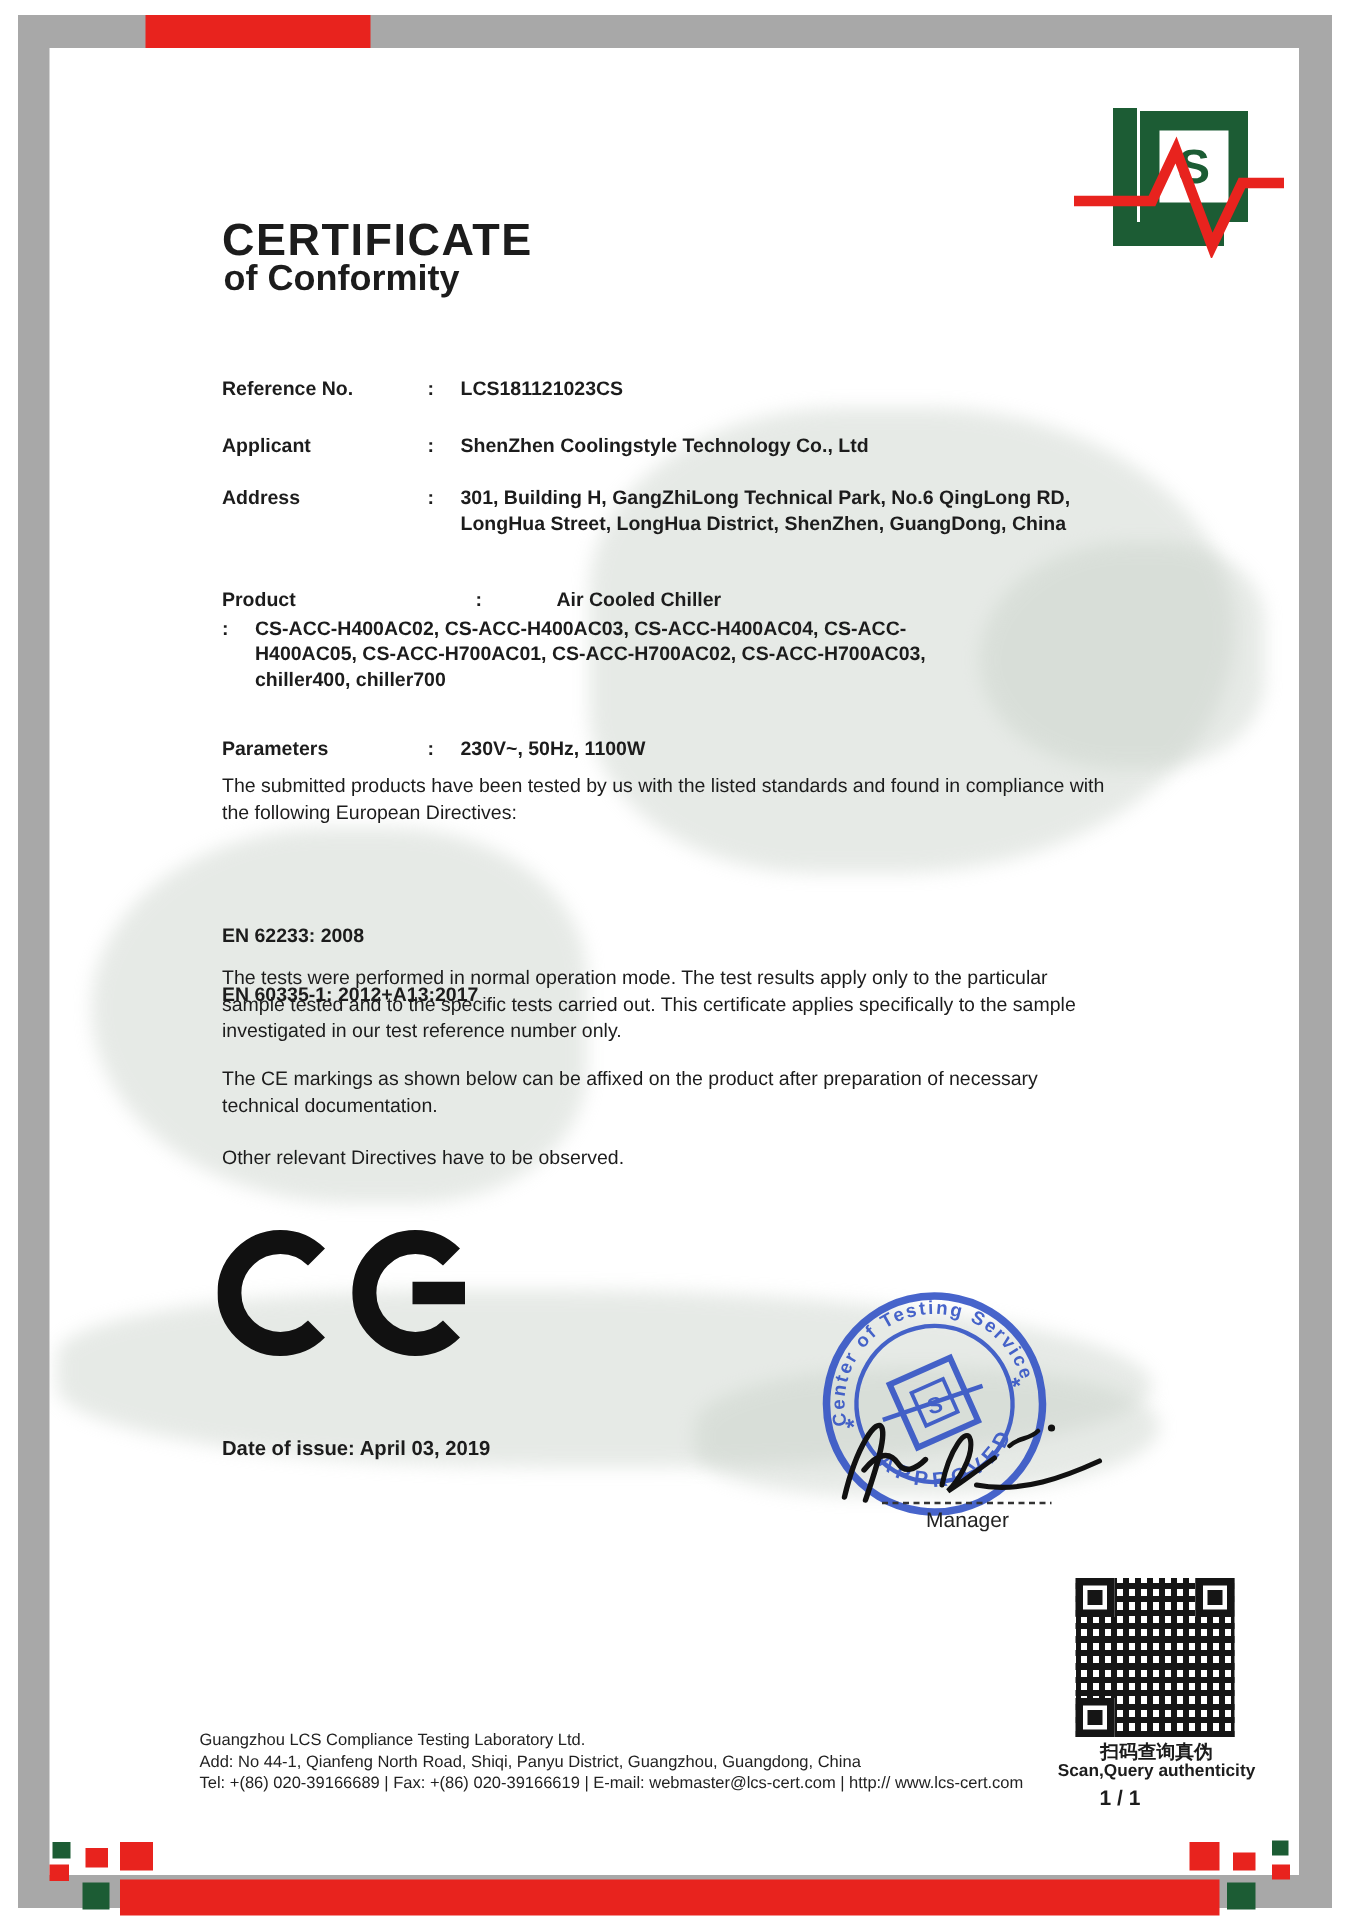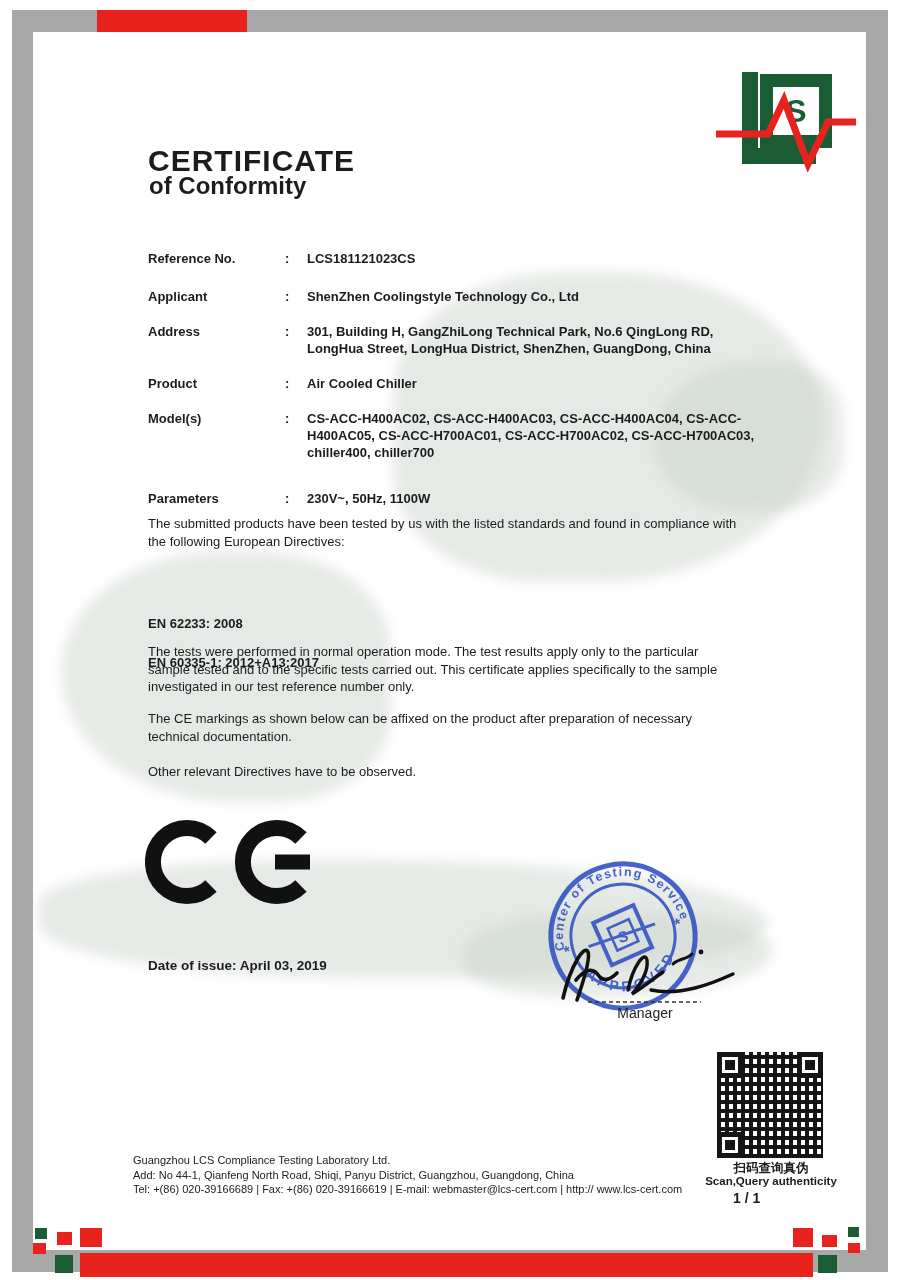--- a/index.html
+++ b/index.html
@@ -93,27 +93,26 @@
       <div class="frow" style="top:256px;">
         <span class="fl">Applicant</span>
         <span class="fc">:</span>
         <span class="fv">ShenZhen Coolingstyle Technology Co., Ltd</span>
       </div>
       <div class="frow" style="top:291px;">
         <span class="fl">Address</span>
         <span class="fc">:</span>
         <span class="fv">301, Building H, GangZhiLong Technical Park, No.6 QingLong RD, LongHua Street, LongHua District, ShenZhen, GuangDong, China</span>
       </div>
-      <div class="frow" style="top:343px;">
+      <div class="frow" style="top:359px;gap:32px;">
         <span class="fl">Product</span>
         <span class="fc">:</span>
         <span class="fv">Air Cooled Chiller</span>
       </div>
       <div class="frow" style="top:378px;">
-        <span class="fl">Model(s)</span>
         <span class="fc">:</span>
         <span class="fv">CS-ACC-H400AC02, CS-ACC-H400AC03, CS-ACC-H400AC04, CS-ACC-H400AC05, CS-ACC-H700AC01, CS-ACC-H700AC02, CS-ACC-H700AC03, chiller400, chiller700</span>
       </div>
       <div class="frow" style="top:458px;align-items:center;">
         <span class="fl">Parameters</span>
         <span class="fc">:</span>
         <span class="fv">230V~, 50Hz, 1100W</span>
       </div>
 
       <div class="para" style="top:483px;">The submitted products have been tested by us with the listed standards and found in compliance with the following European Directives:</div>

